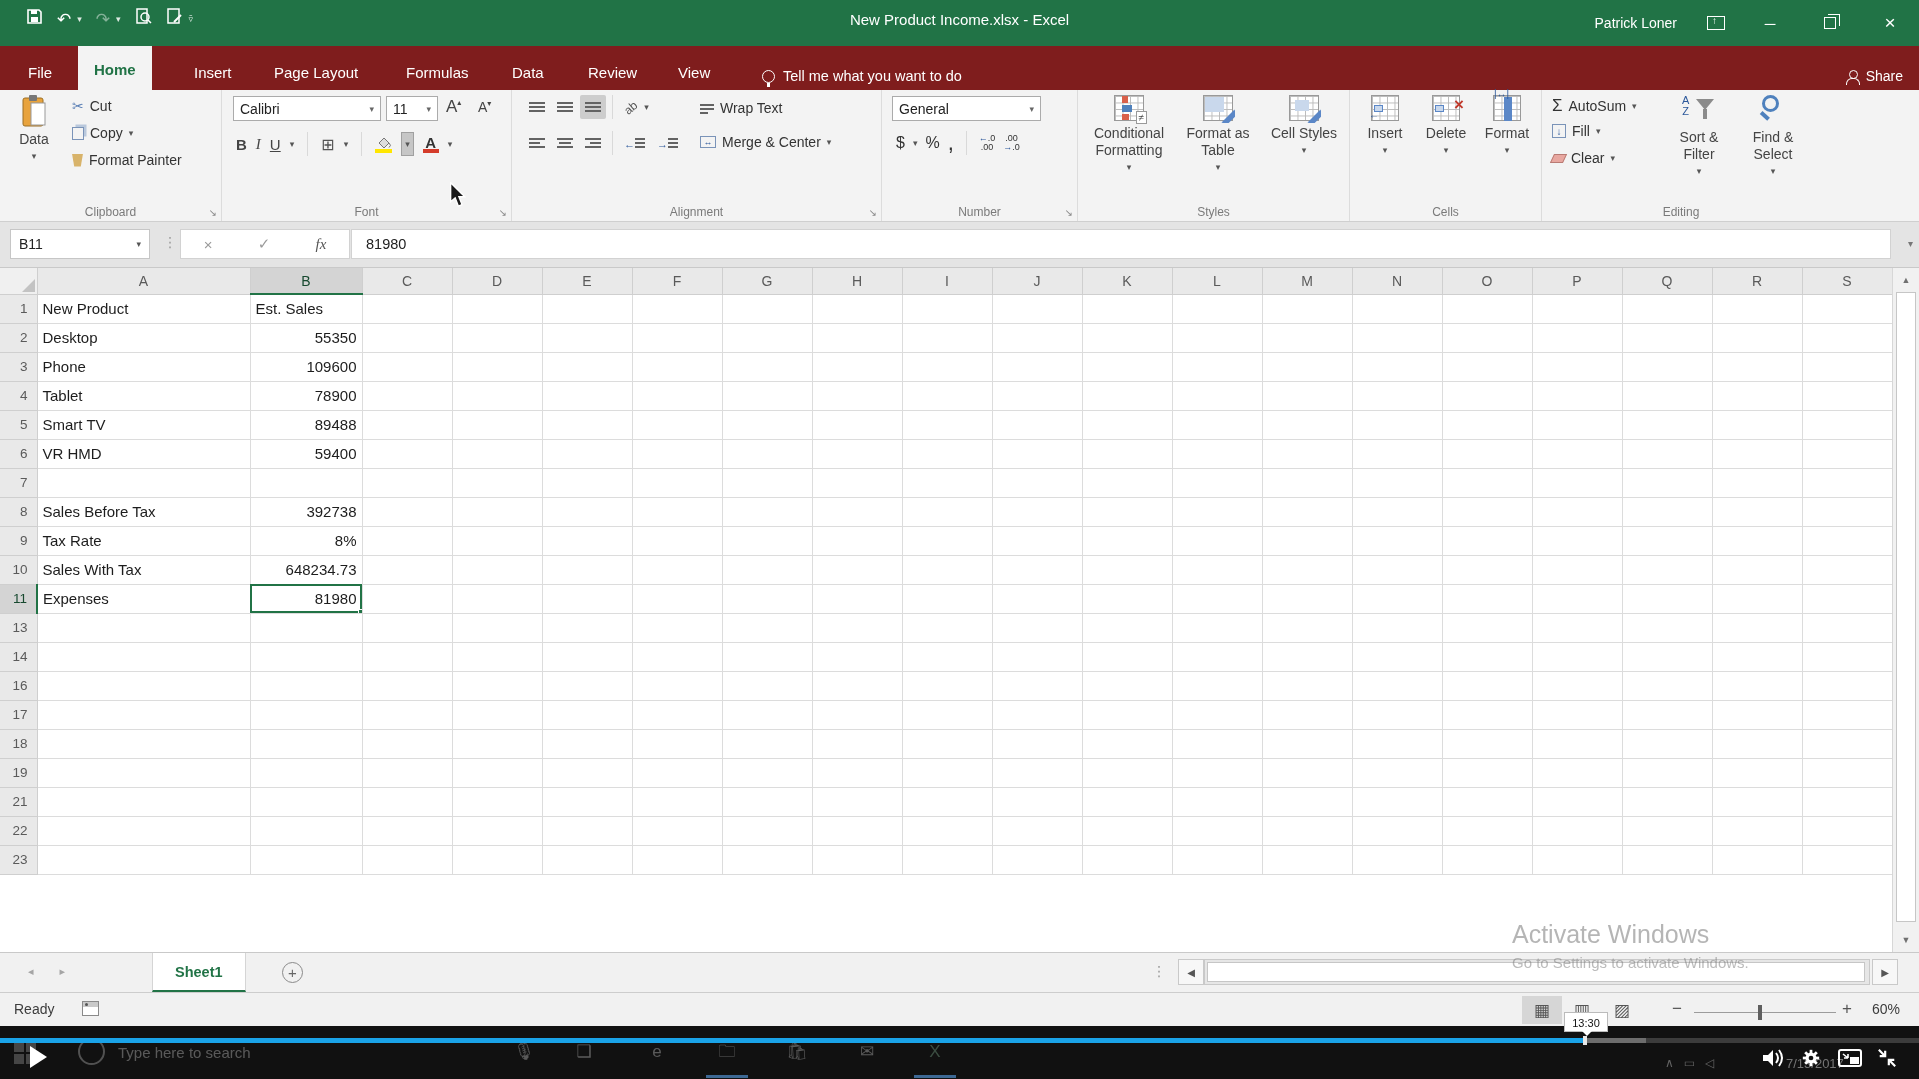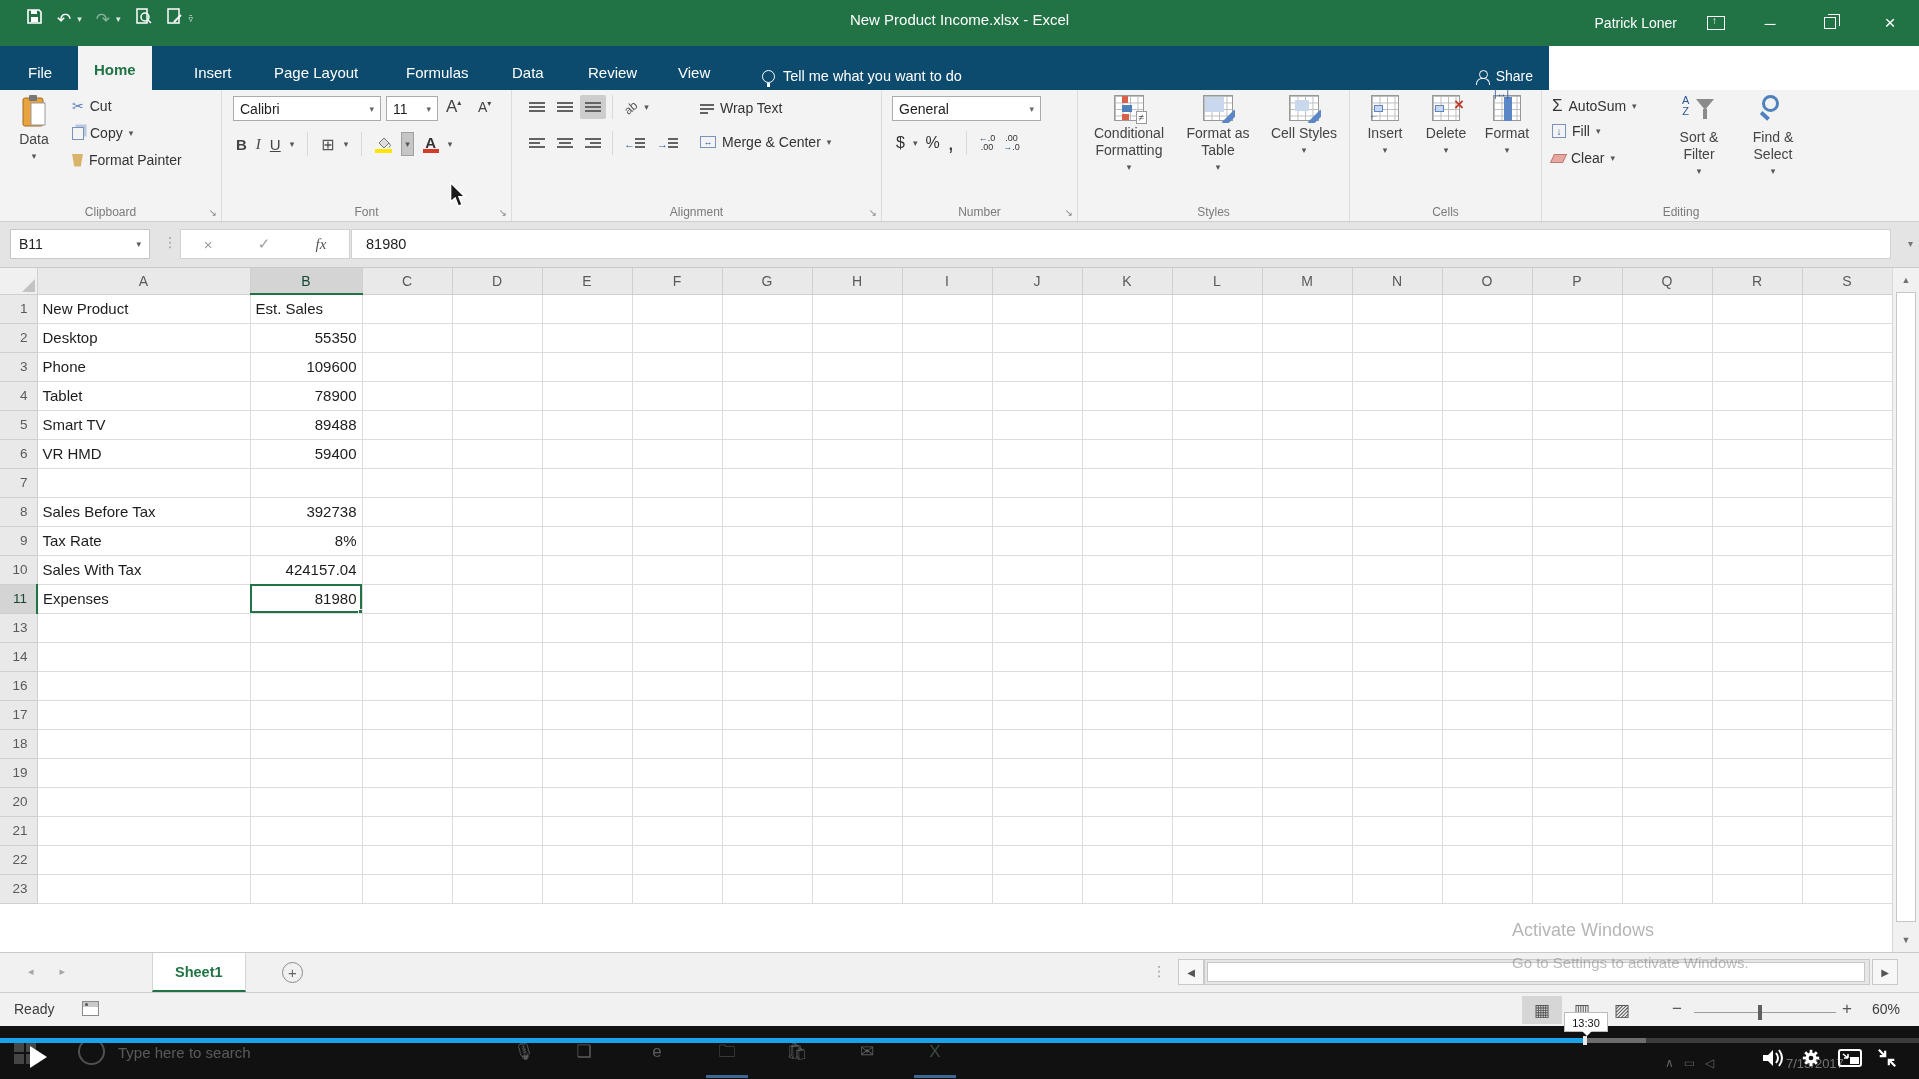--- a/index.html
+++ b/index.html
@@ -15,21 +15,21 @@
   .doctitle{position:absolute;top:11px;left:0;width:100%;text-align:center;font-size:15px;color:#fff}
   .tb-right{position:absolute;right:0;top:0;height:46px;display:flex;align-items:center;gap:30px;padding-right:14px}
   .username{font-size:14px}
   .winbtn{width:30px;text-align:center;font-size:15px;cursor:default}
   .restore-ic{width:12px;height:12px;border:1px solid #fff;position:relative;display:inline-block}
   .restore-ic:before{content:"";position:absolute;left:3px;top:-4px;width:11px;height:11px;border:1px solid #fff;border-left:none;border-bottom:none}
   .ribbonopt{width:18px;height:14px;border:1px solid #fff;position:relative;display:inline-block}
   .ribbonopt:before{content:"↑";position:absolute;left:4px;top:-2px;font-size:10px}
 
   
-  .tabrow{position:absolute;top:46px;left:0;width:1549px;height:44px;background:#0c4a6e;color:#fff;font-size:15px}
+  .tabrow{position:absolute;top:46px;left:0;width:1919px;height:44px;background:#7f1d1d;color:#fff;font-size:15px}
   .rtab{position:absolute;bottom:0;height:34px;line-height:34px;padding:0 16px}
   .rtab.active{background:#f3f3f3;color:#217346;height:44px;line-height:48px;font-weight:700}
   .tellme{position:absolute;left:762px;bottom:6px;display:flex;align-items:center;gap:8px;font-size:14.5px}
   .bulb{width:13px;height:13px;border:1.5px solid #fff;border-radius:50%;position:relative}
   .bulb:after{content:"";position:absolute;left:4px;top:12px;width:3px;height:4px;background:#fff}
   .share{position:absolute;right:16px;bottom:6px;display:flex;gap:7px;align-items:center;font-size:14px}
   .person{width:13px;height:13px;position:relative}
   .person:before{content:"";position:absolute;left:3px;top:0;width:7px;height:7px;border:1.5px solid #fff;border-radius:50%}
   .person:after{content:"";position:absolute;left:0;top:8px;width:12px;height:6px;border:1.5px solid #fff;border-bottom:none;border-radius:6px 6px 0 0}
 
@@ -105,21 +105,21 @@
   .viewbtns{position:absolute;left:1522px;top:3px;display:flex}
   .vb{width:40px;height:28px;display:flex;align-items:center;justify-content:center;color:#555;font-size:17px}
   .vb.selected{background:#d6d6d6}
   .zoomout{position:absolute;left:1672px;top:6px;color:#555;font-size:17px}
   .zline{position:absolute;left:1694px;top:19px;width:142px;height:1px;background:#9c9c9c}
   .zhandle{position:absolute;left:1758px;top:12px;width:4px;height:15px;background:#5f5f5f}
   .zoomin{position:absolute;left:1842px;top:6px;color:#555;font-size:17px}
   .zoompct{position:absolute;left:1872px;top:8px;color:#3c3c3c}
 
   
-  .wm1{position:absolute;left:1512px;top:920px;font-size:18px;color:rgba(120,120,120,.55);z-index:40;pointer-events:none}
+  .wm1{position:absolute;left:1512px;top:920px;font-size:25px;color:rgba(120,120,120,.55);z-index:40;pointer-events:none}
   .wm2{position:absolute;left:1512px;top:954px;font-size:15px;color:rgba(120,120,120,.5);z-index:40;pointer-events:none}
 
   
   .player{position:absolute;top:1026px;left:0;width:1919px;height:53px;background:#111;z-index:50}
   .tk{position:absolute;top:8px;bottom:0;opacity:.38;color:#cfcfcf}
   .winlogo{left:14px;width:22px;height:22px;top:16px;display:grid;grid-template-columns:10px 10px;grid-template-rows:10px 10px;gap:2px}
   .winlogo i{background:#9a9a9a}
   .searchring{left:78px;top:12px;width:27px;height:27px;border:2px solid #bbb;border-radius:50%}
   .searchtxt{left:118px;top:18px;font-size:15px}
   .tkicon{top:14px;width:24px;height:24px;font-size:17px;text-align:center;line-height:24px}
@@ -675,21 +675,21 @@
           <td class=""></td>
           <td class=""></td>
           <td class=""></td>
           <td class=""></td>
           <td class=""></td>
           <td class=""></td>
         </tr>
         <tr>
           <th class="rh">10</th>
           <td class="">Sales With Tax</td>
-          <td class="num ">424157.04</td>
+          <td class="num ">648234.73</td>
           <td class=""></td>
           <td class=""></td>
           <td class=""></td>
           <td class=""></td>
           <td class=""></td>
           <td class=""></td>
           <td class=""></td>
           <td class=""></td>
           <td class=""></td>
           <td class=""></td>
@@ -828,42 +828,20 @@
           <td class=""></td>
           <td class=""></td>
           <td class=""></td>
           <td class=""></td>
           <td class=""></td>
           <td class=""></td>
           <td class=""></td>
         </tr>
         <tr>
           <th class="rh">19</th>
-          <td class=""></td>
-          <td class=""></td>
-          <td class=""></td>
-          <td class=""></td>
-          <td class=""></td>
-          <td class=""></td>
-          <td class=""></td>
-          <td class=""></td>
-          <td class=""></td>
-          <td class=""></td>
-          <td class=""></td>
-          <td class=""></td>
-          <td class=""></td>
-          <td class=""></td>
-          <td class=""></td>
-          <td class=""></td>
-          <td class=""></td>
-          <td class=""></td>
-          <td class=""></td>
-        </tr>
-        <tr>
-          <th class="rh">20</th>
           <td class=""></td>
           <td class=""></td>
           <td class=""></td>
           <td class=""></td>
           <td class=""></td>
           <td class=""></td>
           <td class=""></td>
           <td class=""></td>
           <td class=""></td>
           <td class=""></td>

